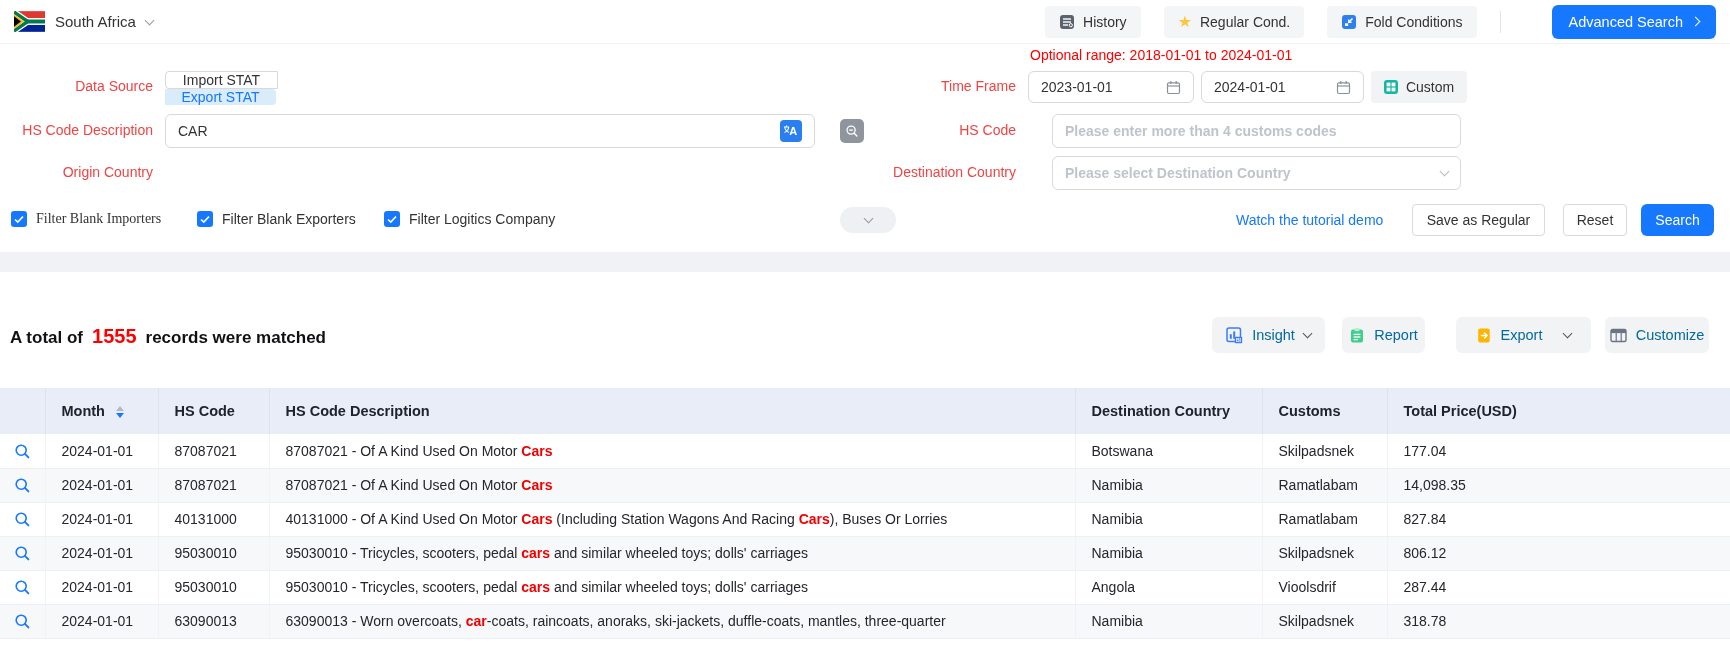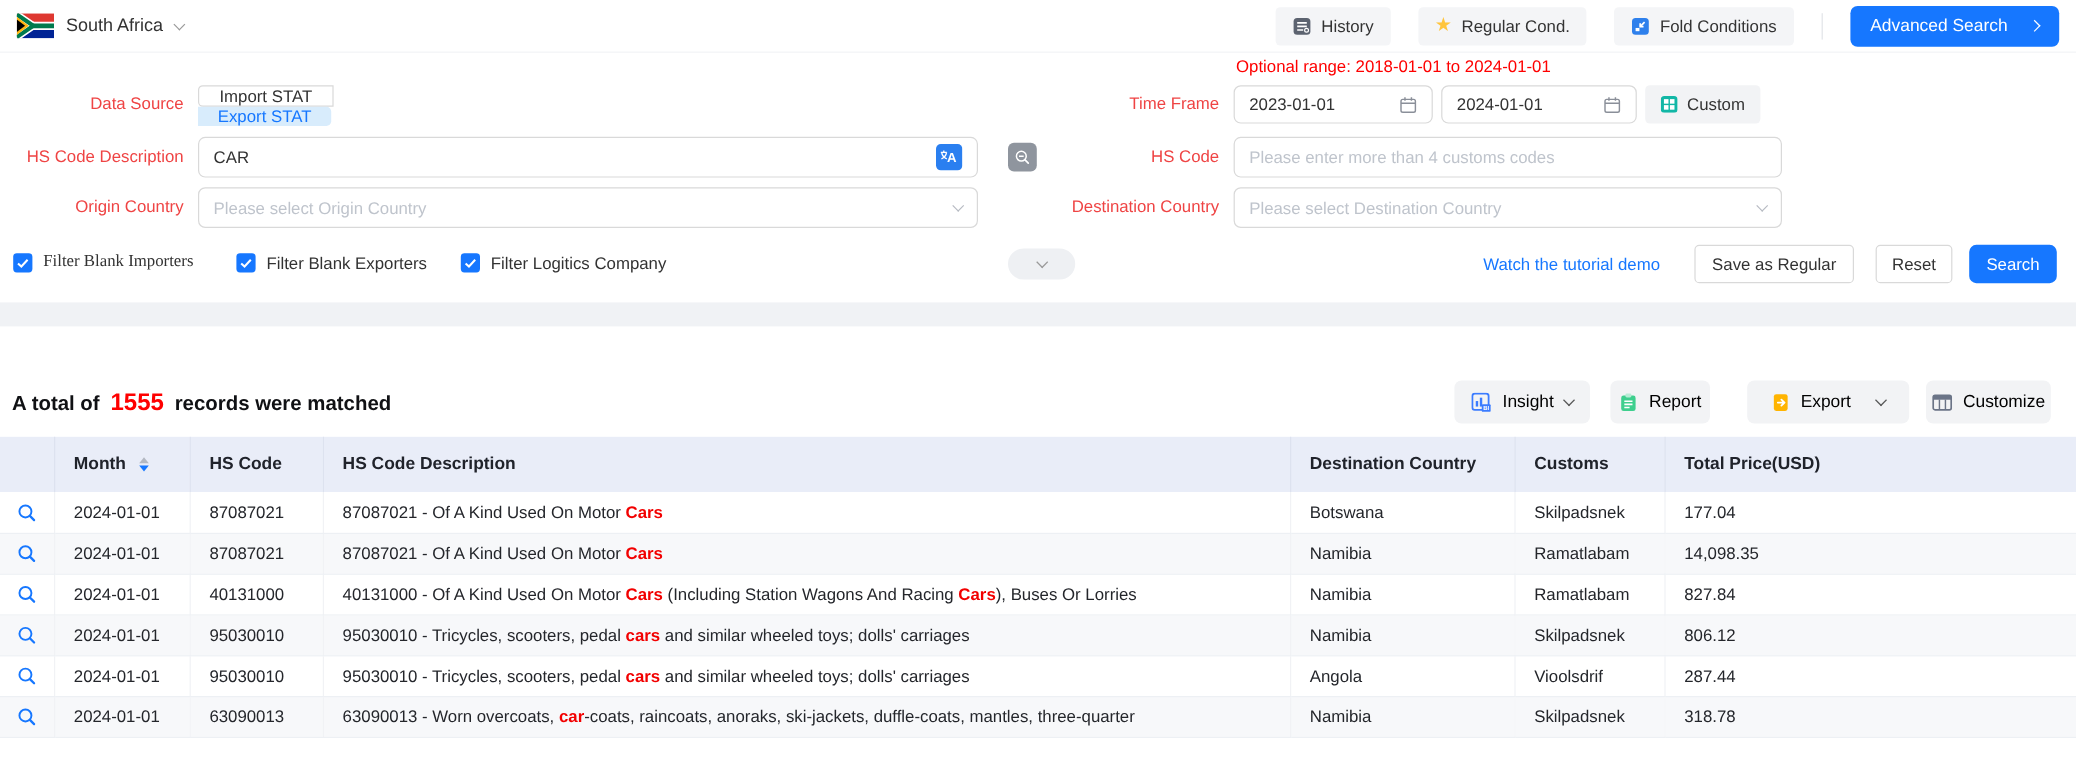--- a/index.html
+++ b/index.html
@@ -6,21 +6,21 @@
   html,body { width:1730px; height:647px; overflow:hidden; }
   body { background:#f0f2f5; font-family:"Liberation Sans","DejaVu Sans",sans-serif; color:#333; font-size:14px; }
 
   
   .topbar { height:44px; background:#fff; display:flex; justify-content:space-between; align-items:center; padding:0 14px; border-bottom:1px solid #f0f2f5; }
   .brand { display:flex; align-items:center; gap:10px; cursor:pointer; }
   .brand .name { font-size:15px; color:#333; }
   .tb-right { display:flex; align-items:center; gap:23px; }
   .tb-btn { height:32px; padding:0 14px; background:#f4f5f7; border-radius:4px; display:flex; align-items:center; gap:8px; color:#333; cursor:pointer; white-space:nowrap; }
   .tb-divider { width:1px; height:22px; background:#e2e4e8; }
-  .adv-btn { height:34px; padding:0 17px; background:#1677ff; color:#fff; border-radius:6px; display:flex; align-items:center; gap:19px; font-size:14.5px; cursor:pointer; white-space:nowrap; }
+  .adv-btn { height:34px; padding:0 17px; background:#1677ff; color:#fff; border-radius:6px; display:flex; align-items:center; gap:9px; font-size:14.5px; cursor:pointer; white-space:nowrap;margin-left:28px; }
   .star { color:#ffc53d; font-size:16px; line-height:1; }
 
   .chev { display:inline-block; width:7px; height:7px; border-right:1.6px solid #999; border-bottom:1.6px solid #999; transform:rotate(45deg); margin-top:-3px; }
   .chev.dark { border-color:#555; }
   .chev.right { transform:rotate(-45deg); border-color:#fff; margin-top:0; }
   .chev.lite { border-color:#b6bac2; }
 
   
   .search-panel { position:relative; background:#fff; height:208px; }
   .opt-range { position:absolute; left:1030px; top:3px; color:#fe0000; font-size:14px; }
@@ -30,21 +30,21 @@
 
   .seg { position:absolute; left:165px; top:1px; display:flex; height:32px; cursor:pointer;flex-direction:column; }
   .seg-import { width:113px; background:#fff; border:1px solid #d9d9d9; border-radius:4px 0 0 4px; display:flex; align-items:center; justify-content:center; color:#333; }
   .seg-export { width:111px; background:#d8ecfc; border-radius:0 4px 4px 0; display:flex; align-items:center; justify-content:center; color:#1677ff; }
 
   .inputbox { position:absolute; height:34px; border:1px solid #d9d9d9; border-radius:6px; background:#fff; display:flex; align-items:center; padding:0 12px; }
   .inputbox .bare { border:none; outline:none; flex:1; font:inherit; color:#333; background:transparent; min-width:0; }
   .inputbox .bare::placeholder { color:#bfc4cc; }
   .ph { color:#bfc4cc; }
   .in-left { left:165px; width:650px; }
-  .in-right { left:1028px; width:457px; }
+  .in-right { left:1052px; width:409px;font-weight:bold; }
   .date1 { left:1028px; width:166px; top:1px; height:32px; justify-content:space-between; }
   .date2 { left:1201px; width:163px; top:1px; height:32px; justify-content:space-between; }
   .custom-btn { position:absolute; left:1371px; top:1px; width:96px; height:32px; background:#f2f3f5; border-radius:4px; display:flex; align-items:center; justify-content:center; gap:8px; cursor:pointer; }
   .selectbox { justify-content:space-between; cursor:pointer; }
   .gray-ic { position:absolute; left:840px; top:5px; width:24px; height:24px; background:#8f959e; border-radius:5px; display:flex; align-items:center; justify-content:center; cursor:pointer; }
 
   .cb { position:absolute; top:7px; display:flex; align-items:center; gap:9px; cursor:pointer; }
   .cbbox { width:16px; height:16px; background:#1677ff; border-radius:3px; display:flex; align-items:center; justify-content:center; }
   .more-pill { position:absolute; left:840px; top:3px; width:56px; height:26px; background:#eef0f3; border-radius:13px; display:flex; align-items:center; justify-content:center; cursor:pointer; }
   .tut-link { position:absolute; left:1236px; line-height:32px; color:#1677ff; cursor:pointer; }
@@ -52,27 +52,27 @@
   .btn-save { left:1412px; width:133px; }
   .btn-reset { left:1563px; width:64px; }
   .btn-primary { position:absolute; left:1641px; width:73px; height:32px; background:#1677ff; border:none; border-radius:6px; color:#fff; display:flex; align-items:center; justify-content:center; cursor:pointer; }
 
   .band { height:20px; }
 
   
   .results { position:relative; background:#fff; height:375px; }
   .res-title { position:absolute; left:10px; top:53px; display:flex; align-items:baseline; gap:9px; font-weight:bold; font-size:17px; color:#101114; }
   .res-count { color:#fe0000; font-size:20px; }
-  .res-btn { position:absolute; top:45px; height:36px; background:#f2f3f5; border-radius:6px; display:flex; align-items:center; justify-content:center; gap:9px; font-size:14.5px; color:#000000; cursor:pointer; }
+  .res-btn { position:absolute; top:45px; height:36px; background:#f2f3f5; border-radius:6px; display:flex; align-items:center; justify-content:center; gap:9px; font-size:14.5px; color:#0369a1; cursor:pointer; }
   .b-insight { left:1212px; width:113px; }
   .b-report { left:1342px; width:83px;text-align:right; }
   .b-export { left:1456px; width:135px; }
   .b-customize { left:1605px; width:104px; }
 
-  table { position:absolute; top:92px; left:0; width:1730px; border-collapse:collapse; table-layout:fixed; }
+  table { position:absolute; top:116px; left:0; width:1730px; border-collapse:collapse; table-layout:fixed; }
   th { height:46px; background:#e9edf8; font-size:14.5px; font-weight:bold; color:#20232b; text-align:left; padding:0 0 0 16px; border-right:1px solid #dde2ef; white-space:nowrap; }
   th:last-child { border-right:none; }
   td { height:34px; font-size:14px; color:#24262b; padding:0 0 0 16px; border-bottom:1px solid #edf0f4; border-right:1px solid #f1f2f5; white-space:nowrap; overflow:hidden; }
   td:last-child { border-right:none;margin-left:44px; }
   tr.alt { background:#f7f8fa; }
   .c-ic { padding:0 !important; text-align:center; }
   .hl { color:#f20000; font-weight:bold; }
   .mag-btn { display:inline-flex; cursor:pointer; vertical-align:middle; }
   .sort { display:inline-flex; flex-direction:column; gap:2px; margin-left:7px; vertical-align:middle; }
   .car-up { width:0; height:0; border-left:4px solid transparent; border-right:4px solid transparent; border-bottom:5px solid #b3b8c2; }
@@ -186,24 +186,20 @@
       </svg>
     </div>
     <span class="flabel r">HS Code</span>
     <div class="inputbox in-right">
       <input class="bare" placeholder="Please enter more than 4 customs codes" style="">
     </div>
   </div>
 
   <div class="frow" style="top:112px;">
     <span class="flabel">Origin Country</span>
-    <div class="inputbox in-left selectbox">
-      <span class="ph">Please select Origin Country</span>
-      <span class="chev lite"></span>
-    </div>
     <span class="flabel r">Destination Country</span>
     <div class="inputbox in-right selectbox">
       <span class="ph">Please select Destination Country</span>
       <span class="chev lite"></span>
     </div>
   </div>
 
   <div class="frow" style="top:160px; height:32px;">
     <div class="cb" style="left:11px;font-family:Liberation Serif, serif;">
       <span class="cbbox">

